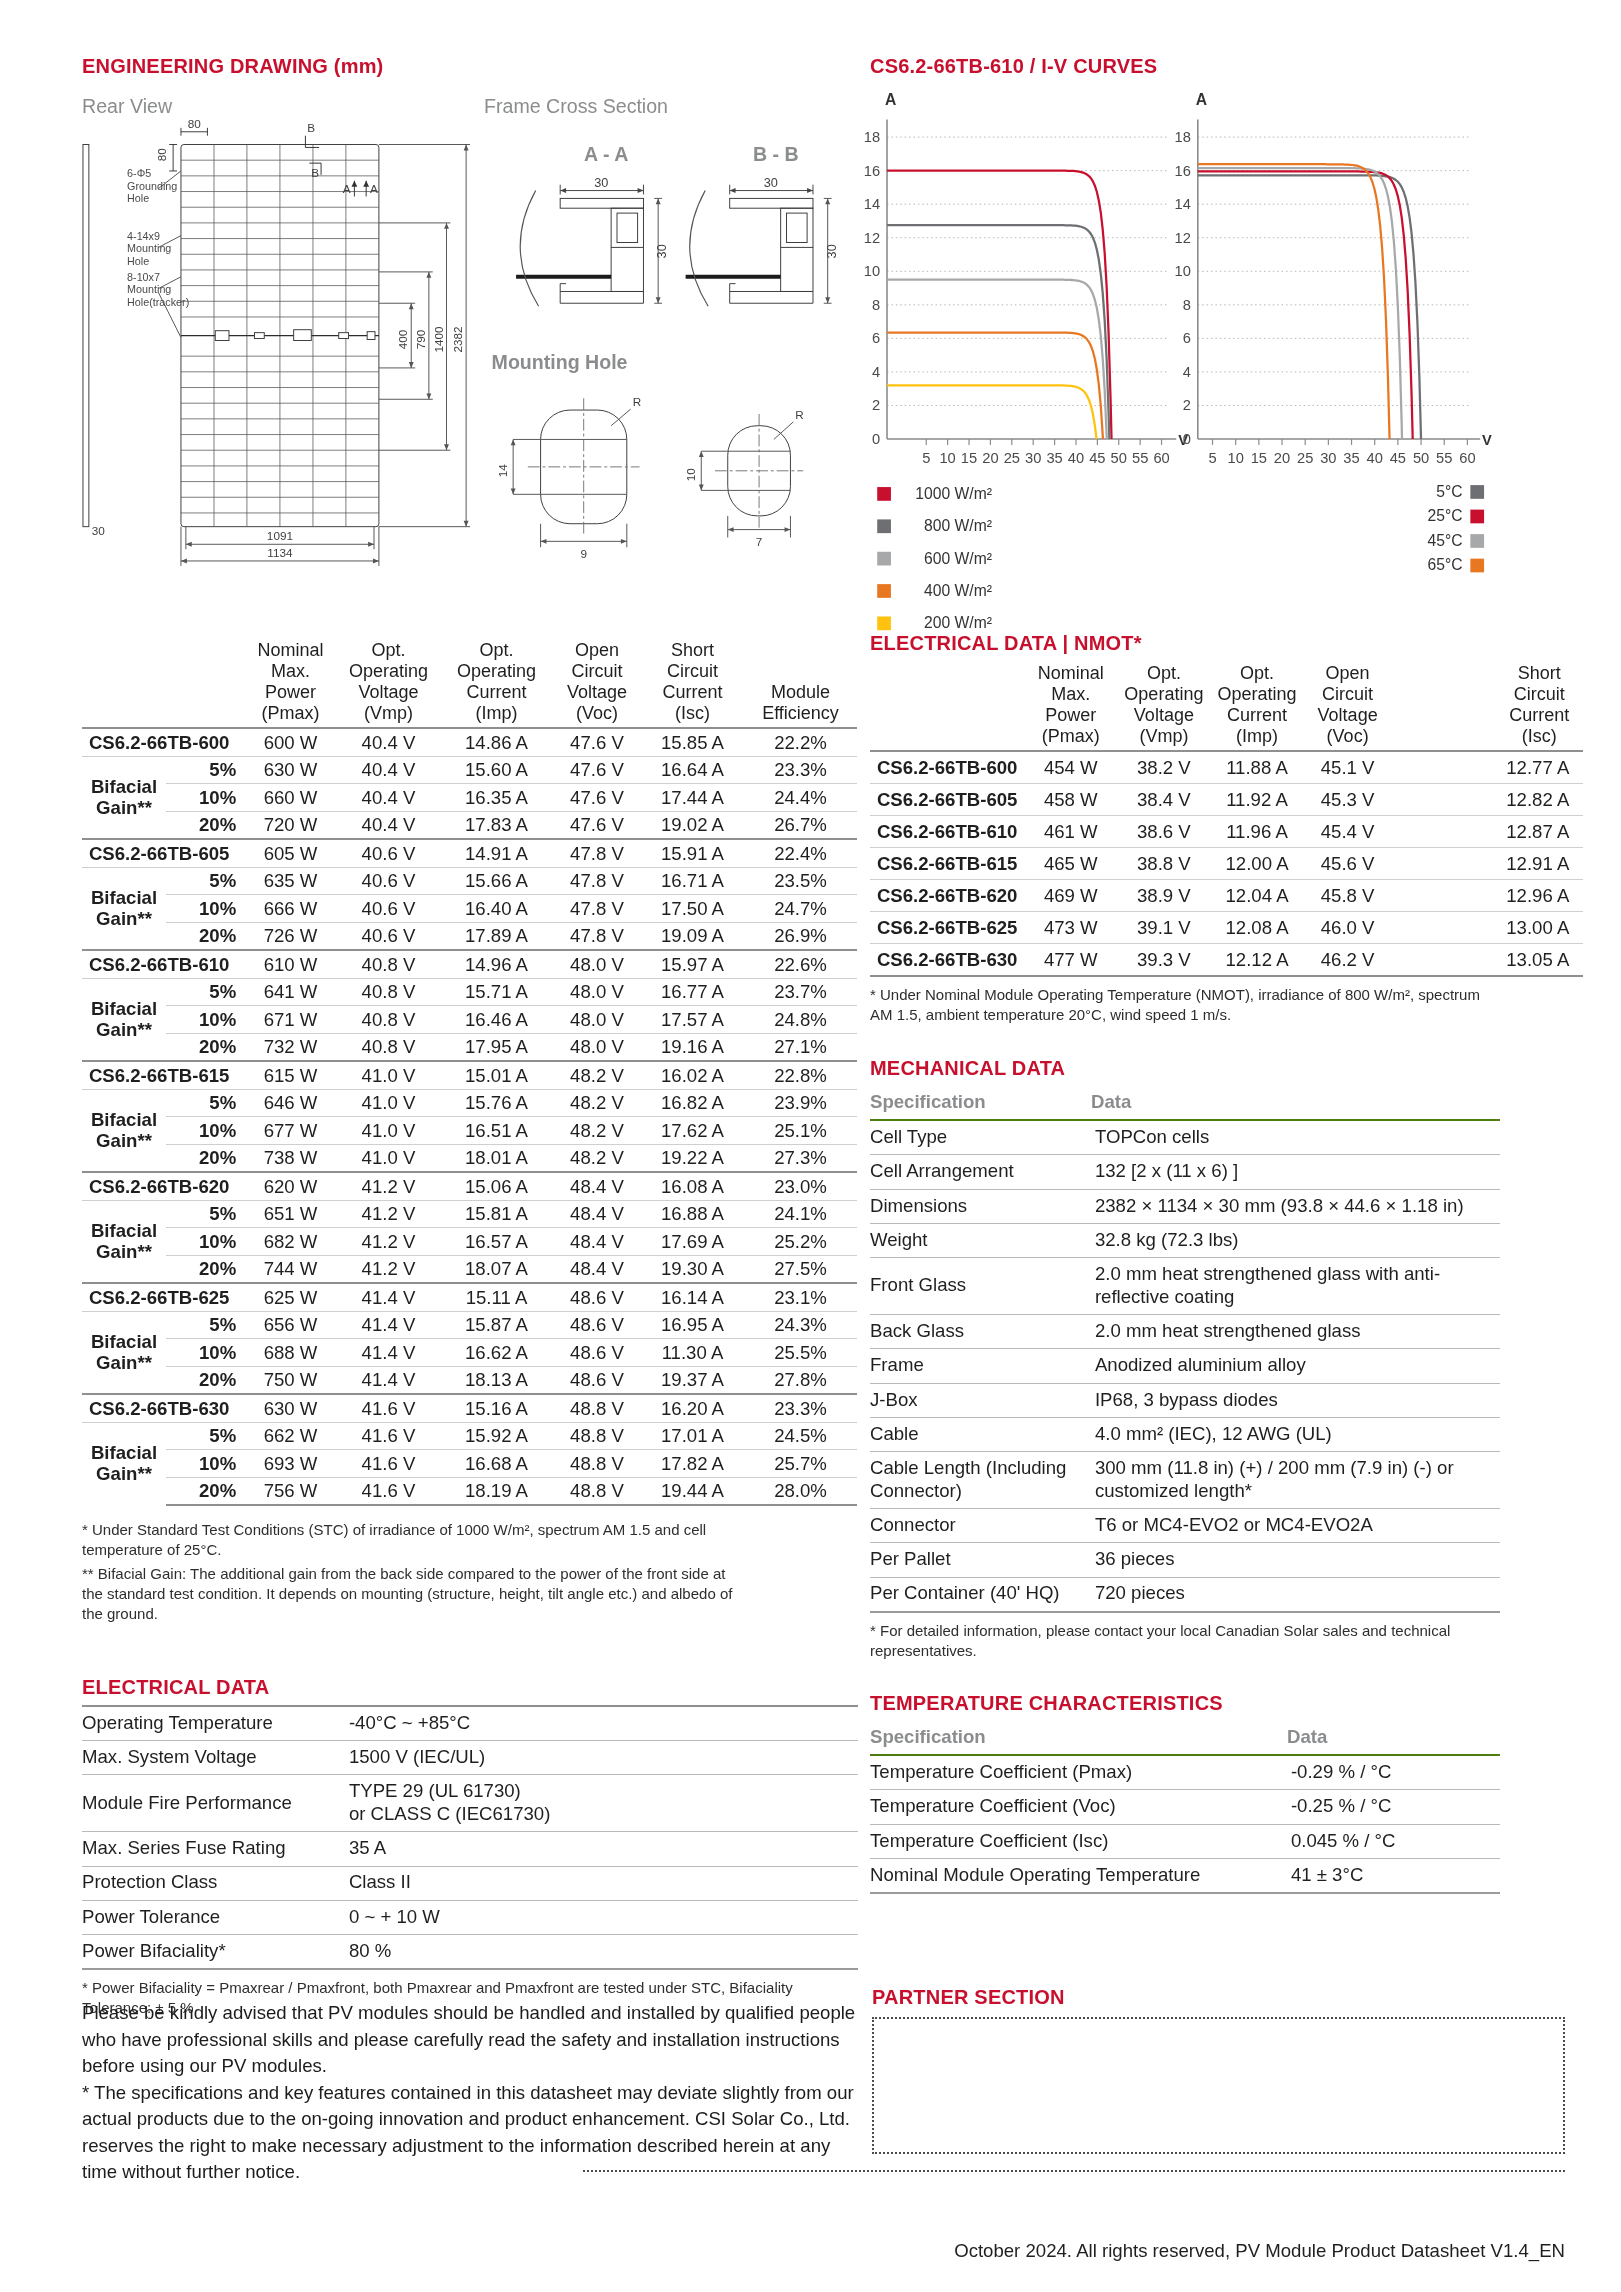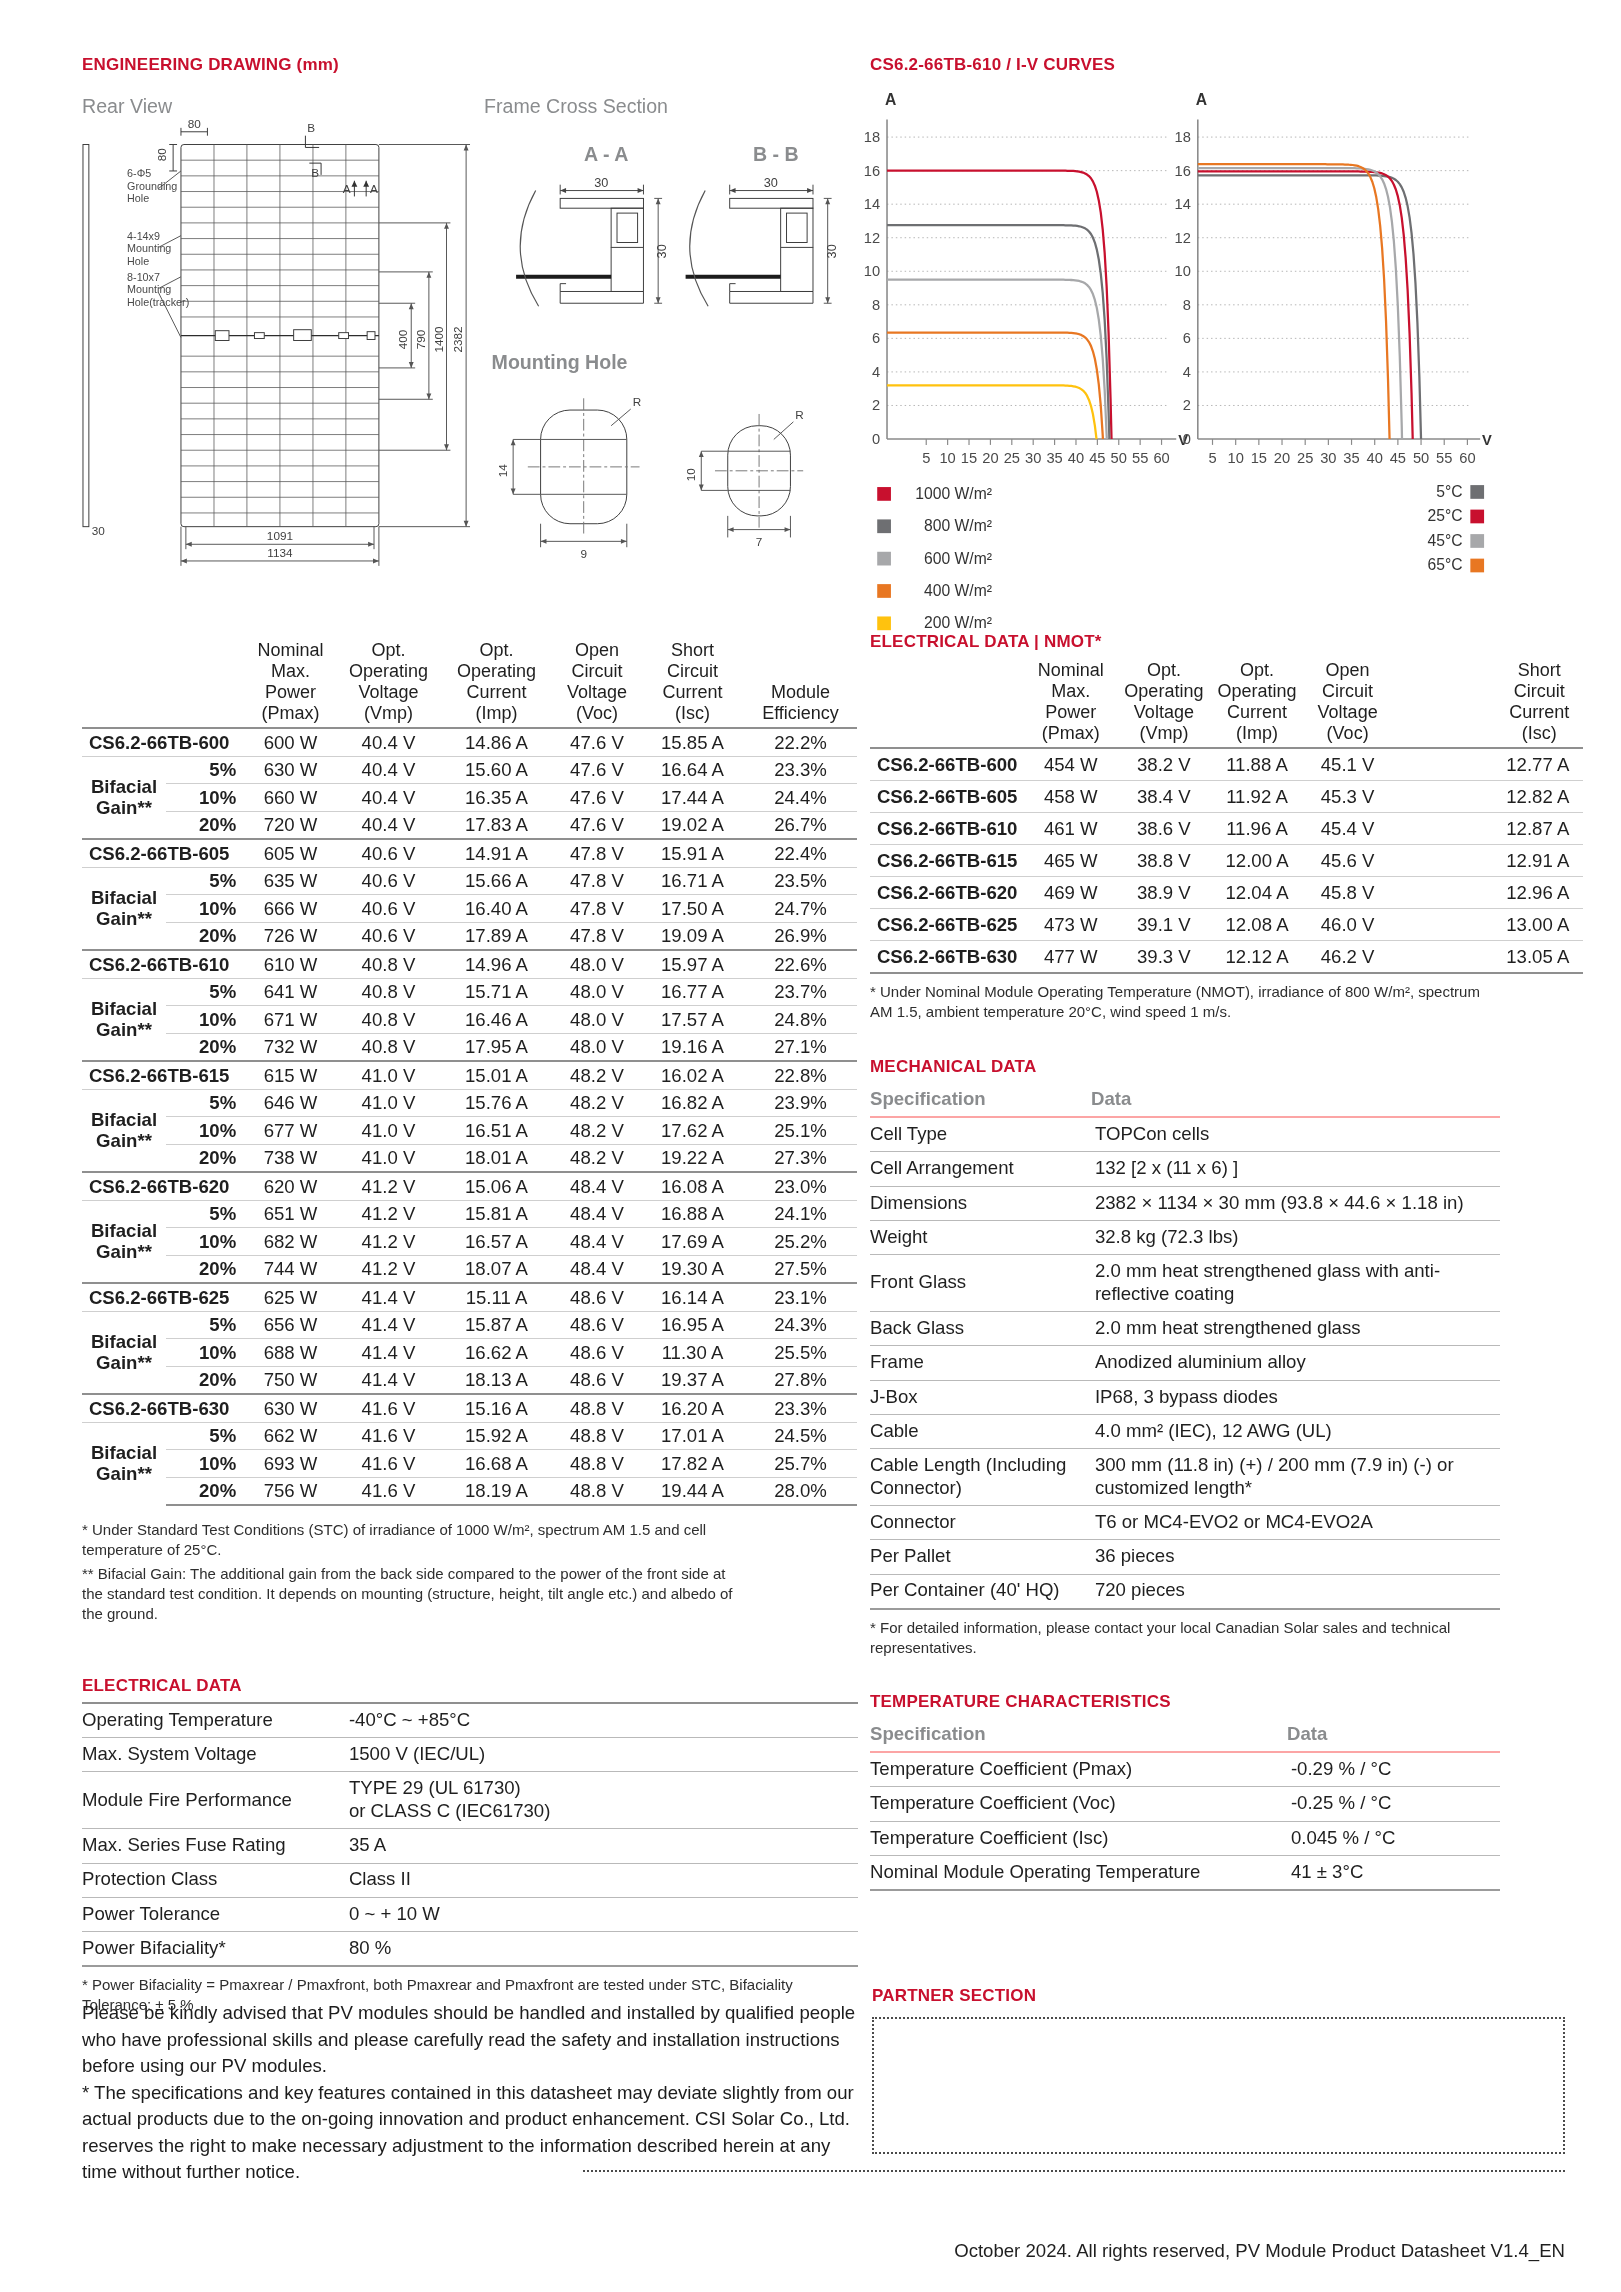--- a/index.html
+++ b/index.html
@@ -1,19 +1,19 @@
 <!DOCTYPE html>
 <html><head>
 <meta charset="utf-8">
 <style>
   html,body{margin:0;padding:0;background:#fff;}
   .page{position:relative;width:1621px;height:2293px;background:#fff;
         font-family:"Liberation Sans",sans-serif;color:#222;overflow:hidden;}
   .abs{position:absolute;}
-  .red-head{color:#c8102e;font-weight:bold;font-size:17px;letter-spacing:0.2px;}
+  .red-head{color:#c8102e;font-weight:bold;font-size:20px;letter-spacing:0.2px;}
   .gray-head{color:#8a8c8e;font-weight:normal;font-size:19.6px;}
   .fn{font-size:15px;line-height:1.34;color:#2e2e2e;}
   .prewrap{white-space:pre-line;}
 
   
   table.datatbl{border-collapse:collapse;table-layout:fixed;margin-top:5.9px;}
   table.datatbl th{font-weight:normal;vertical-align:bottom;text-align:center;
                    font-size:18px;line-height:1.16;padding:2px 0 3.9px 0;color:#1f1f1f;
                    border-bottom:2px solid #8f8f8f;}
   table.datatbl th .hdr{display:inline-block;text-align:center;white-space:pre-line;}
@@ -27,21 +27,21 @@
   .stc tr.bif-row td{border-top:1px solid #cfcfcf;}
   .stc tbody tr:last-child td{border-bottom:2px solid #8f8f8f;}
   .nmot tbody tr td{border-bottom:1px solid #cfcfcf;}
   .nmot tbody tr:last-child td{border-bottom:2px solid #8f8f8f;}
   .nmot td.isc, .nmot th.isc{text-align:right;padding-right:13.7px;}
 
   
   table.spec{border-collapse:collapse;table-layout:fixed;width:100%;margin-top:5.9px;}
   table.spec td{font-size:18.6px;line-height:22.5px;color:#1f1f1f;padding:4.9px 0 5.9px 0;
                 vert-align:middle;border-bottom:1px solid #b9b9b9;}
-  table.spec tr.spec-hdr td{font-weight:bold;color:#8a8c8e;border-bottom:2px solid #fca5a5;}
+  table.spec tr.spec-hdr td{font-weight:bold;color:#8a8c8e;border-bottom:2px solid #4d7c0f;}
   table.spec tr:last-child td{border-bottom:2px solid #9b9b9b;}
   table.spec.topline{border-top:2px solid #8f8f8f;}
   table.spec td.val{padding-left:3.9px;}
 
   .legal{font-size:18.6px;line-height:26.5px;color:#1c1c1c;}
   #partner-box{border:2px dotted #4a4a4a;}
   #sep-dotted{border-top:2.9px dotted #4a4a4a;height:0;}
   #footer{font-size:18.6px;color:#1f1f1f;text-align:right;}
   svg text{font-family:"Liberation Sans",sans-serif;}
 </style>

